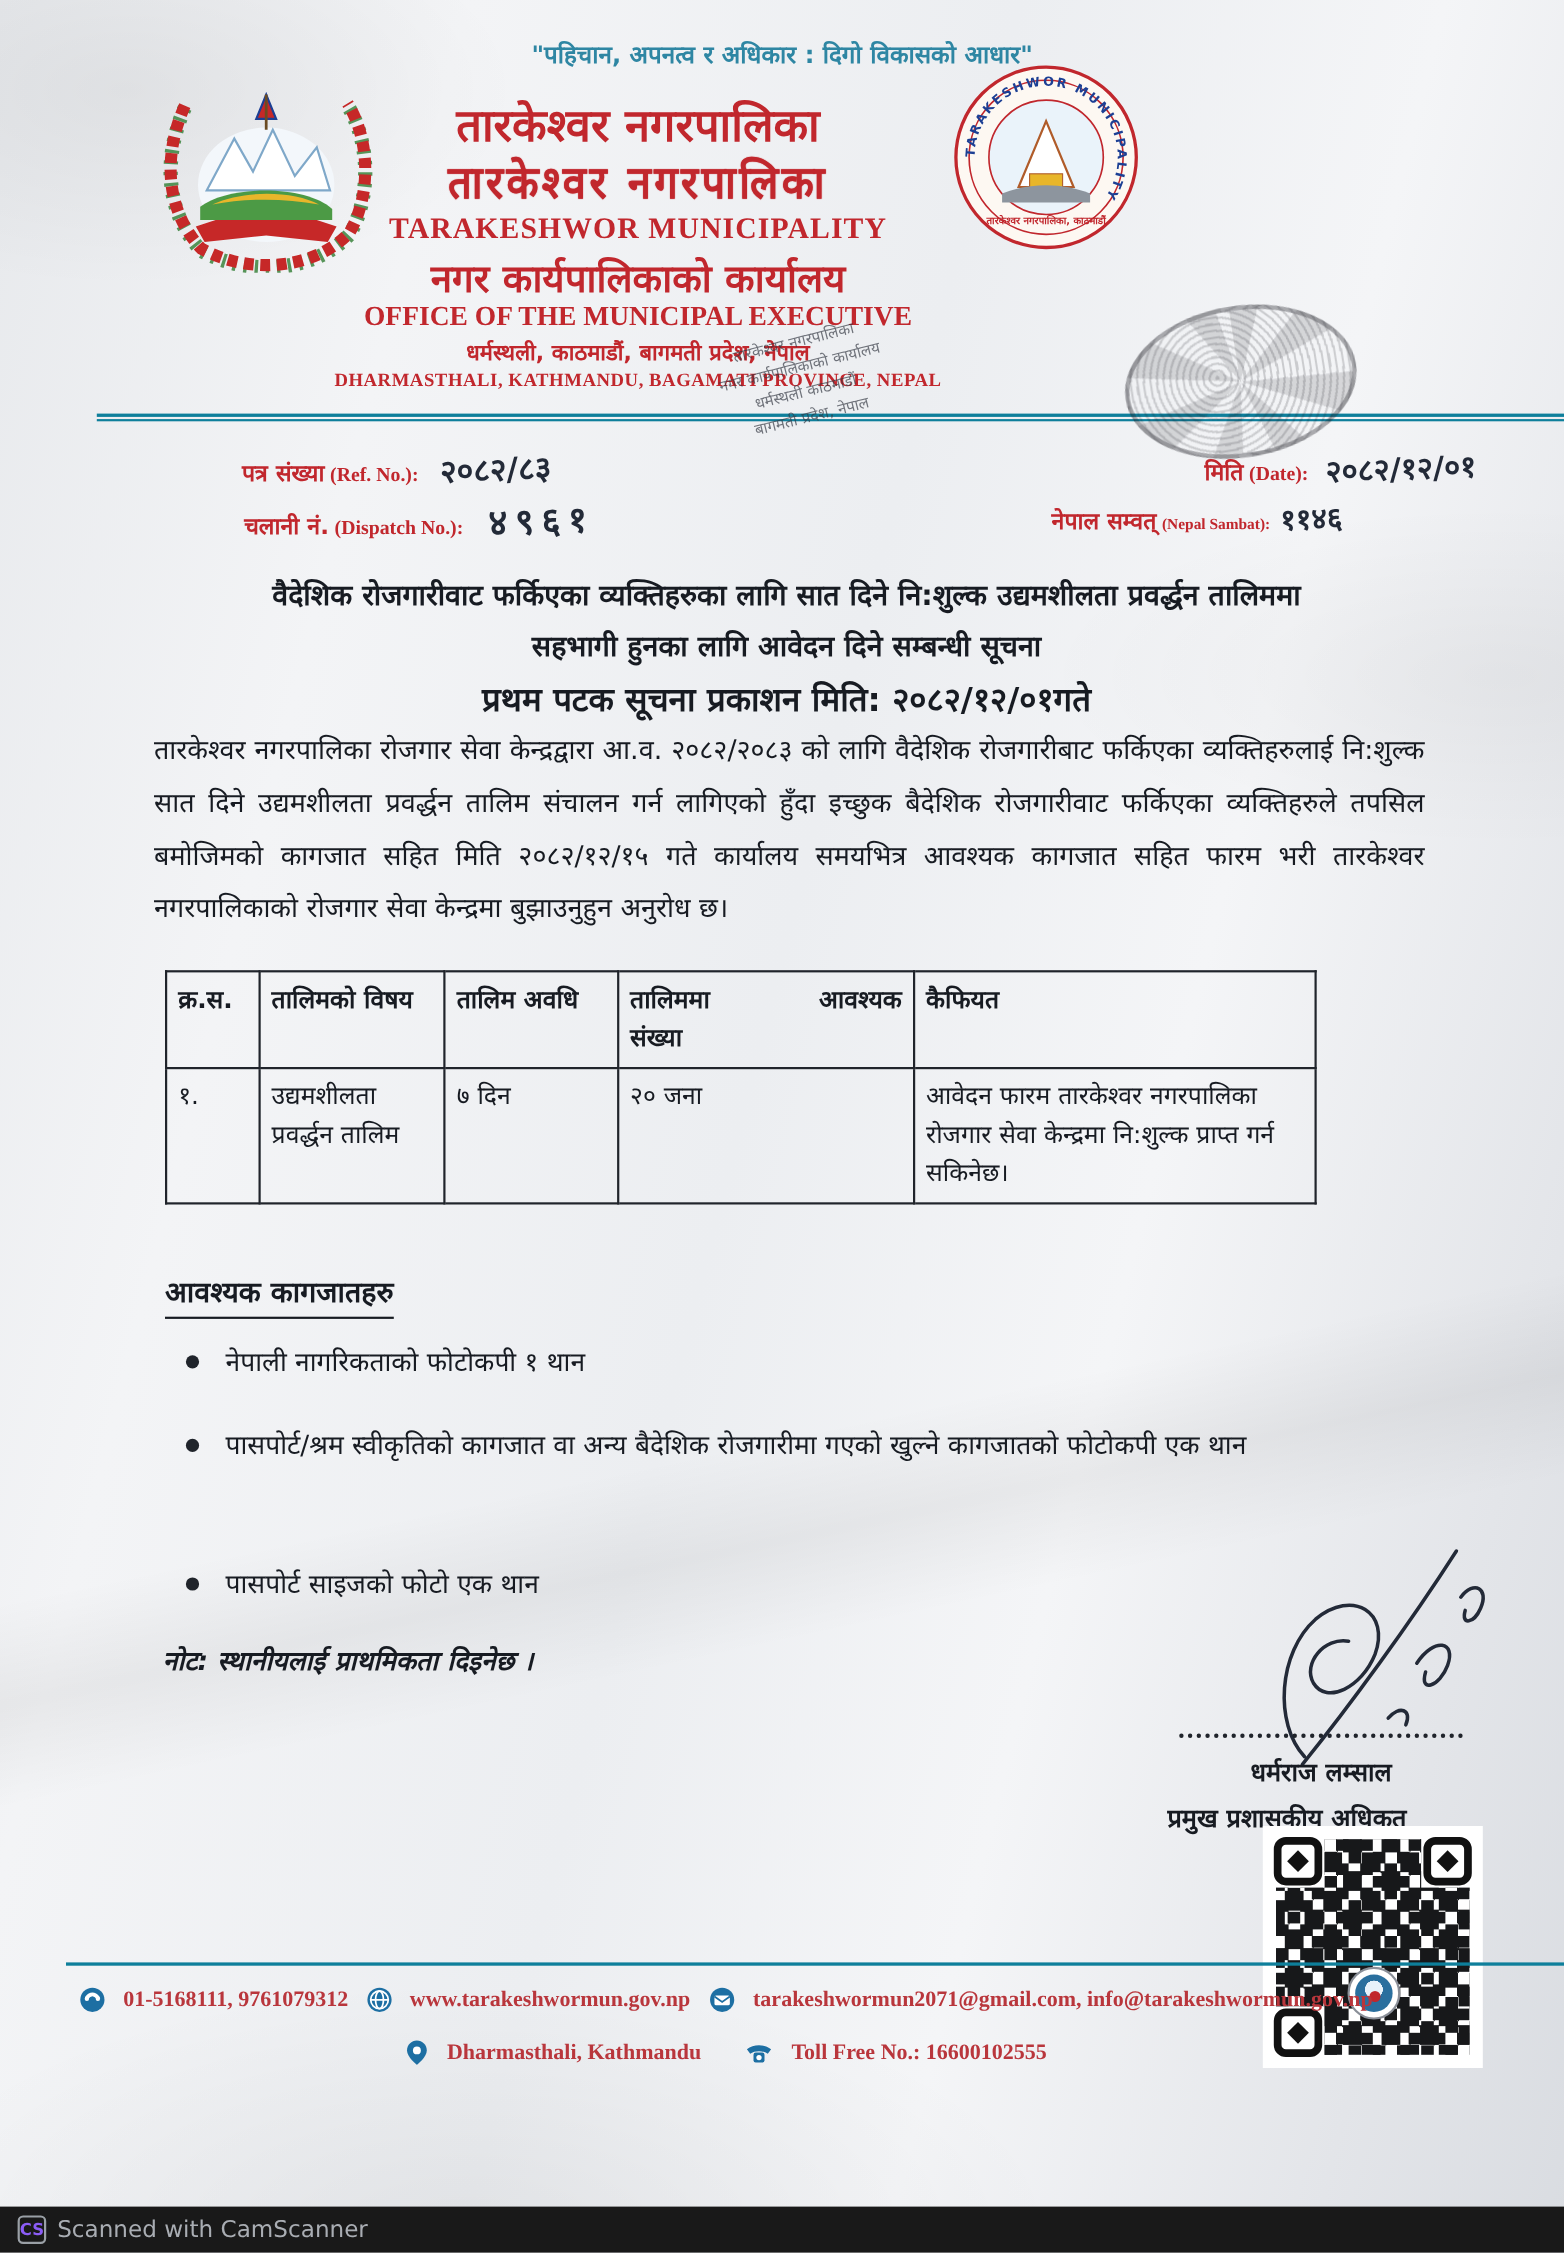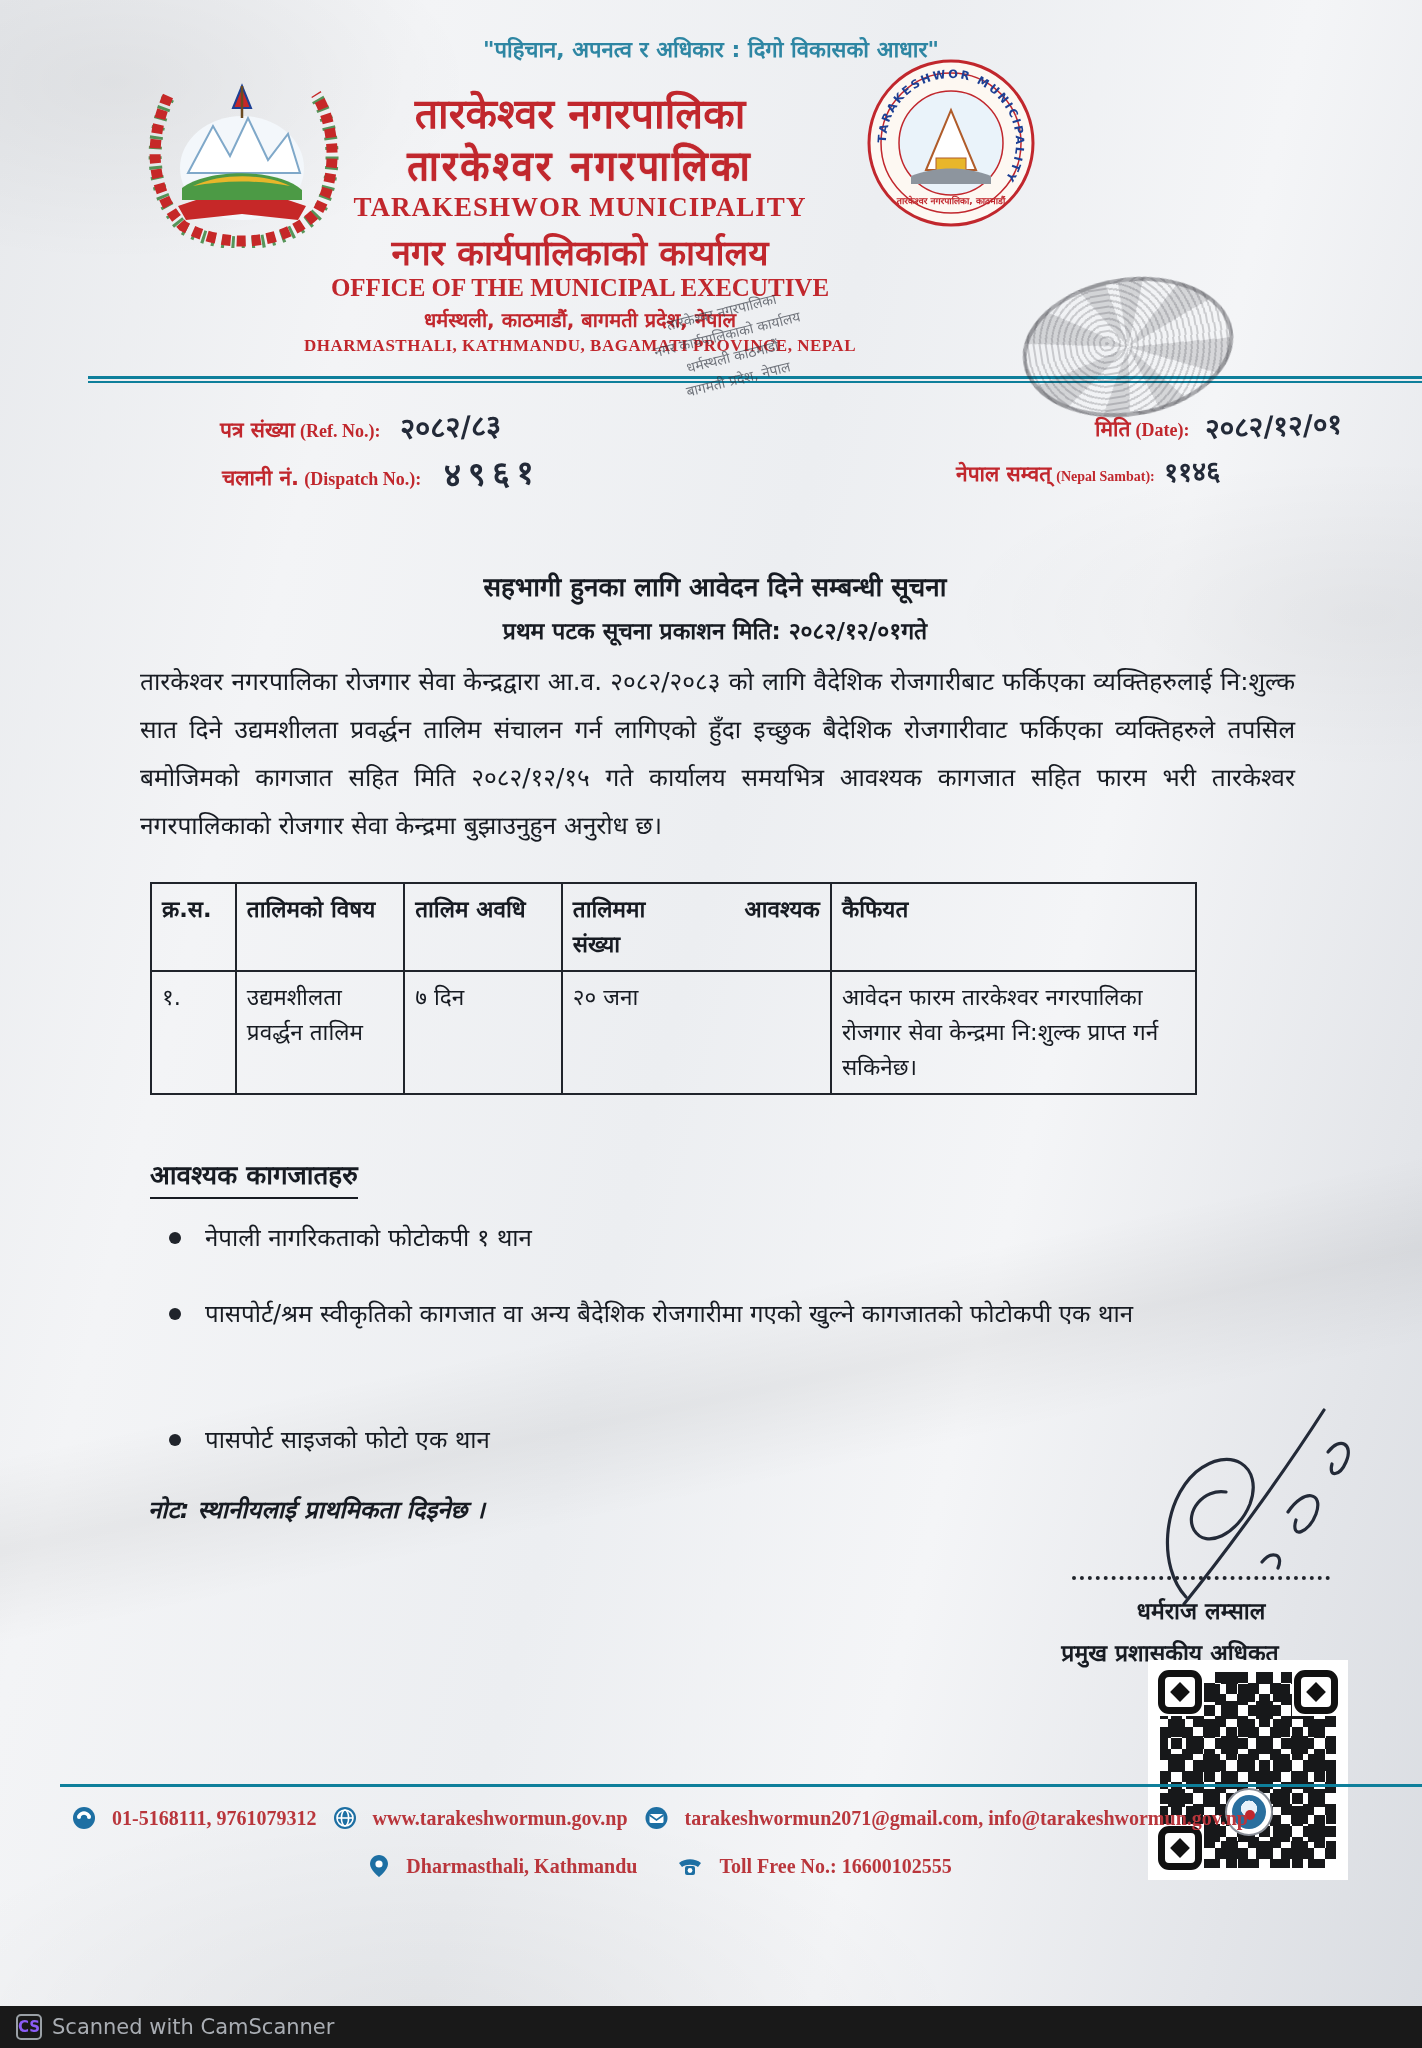--- a/index.html
+++ b/index.html
@@ -44,21 +44,21 @@
   .stamp-dark { top:278px; left:1022px; width:212px; height:138px; border-radius:50%;
                 border:4px solid rgba(35,35,42,.42); transform:rotate(-9deg);
                 background:repeating-radial-gradient(circle at 40% 45%, rgba(25,25,32,.22) 0 2px, transparent 2px 6px),
                            repeating-conic-gradient(rgba(25,25,32,.16) 0 6%, transparent 6% 13%);
                 filter:blur(.4px); opacity:.85; }
 
   
   .ink { color:#171b22; }
   .t1 { top:522px; left:120px; width:1190px; font-size:26px; font-weight:bold; }
   .t2 { top:568px; left:120px; width:1190px; font-size:26px; font-weight:bold; }
-  .t3 { top:614px; left:120px; width:1190px; font-size:23px; font-weight:bold; }
+  .t3 { top:614px; left:120px; width:1190px; font-size:30px; font-weight:bold; }
   .body-par { top:658px; left:140px; width:1155px; font-size:24.5px; line-height:48px; text-align:justify; }
 
   
   table.doc { position:absolute; top:882px; left:150px; width:1047px; border-collapse:collapse; color:#171b22; }
   table.doc th, table.doc td { border:2.5px solid #20242b; vertical-align:top; padding:8px 10px;
         font-size:22.5px; line-height:35px; text-align:left; font-weight:bold; }
   table.doc td { font-weight:normal; }
   col.c1{width:58px;} col.c2{width:142px;} col.c3{width:133px;} col.c4{width:227px;} col.c5{width:308px;}
   .th-just { display:flex; justify-content:space-between; }
 
@@ -169,20 +169,21 @@
     <span class="label-red np">मिति</span>
     <span class="label-red en-serif" style="font-size:18px">(Date):</span>
     <span class="hand np" style="font-size:28px;margin-left:10px">२०८२/१२/०१</span>
   </div>
   <div class="abs meta-samb">
     <span class="label-red np">नेपाल सम्वत्</span>
     <span class="label-red en-serif" style="font-size:14px">(Nepal Sambat):</span>
     <span class="hand np" style="font-size:27px;margin-left:4px">११४६</span>
   </div>
 
+  <div class="abs t1 np ink center">वैदेशिक रोजगारीवाट फर्किएका व्यक्तिहरुका लागि सात दिने नि:शुल्क उद्यमशीलता प्रवर्द्धन तालिममा</div>
   <div class="abs t2 np ink center">सहभागी हुनका लागि  आवेदन दिने सम्बन्धी सूचना</div>
   <div class="abs t3 np ink center">प्रथम पटक सूचना प्रकाशन मिति: २०८२/१२/०१गते</div>
   <div class="abs body-par np ink">तारकेश्वर नगरपालिका रोजगार सेवा केन्द्रद्वारा आ.व. २०८२/२०८३ को लागि वैदेशिक रोजगारीबाट फर्किएका व्यक्तिहरुलाई नि:शुल्क सात दिने उद्यमशीलता प्रवर्द्धन तालिम संचालन गर्न लागिएको हुँदा इच्छुक बैदेशिक रोजगारीवाट फर्किएका व्यक्तिहरुले तपसिल बमोजिमको कागजात सहित मिति २०८२/१२/१५ गते कार्यालय समयभित्र आवश्यक कागजात सहित फारम भरी तारकेश्वर नगरपालिकाको रोजगार सेवा केन्द्रमा  बुझाउनुहुन अनुरोध छ।</div>
 
   <table class="doc np">
     <colgroup>
         <col class="c1">
         <col class="c2">
         <col class="c3">
         <col class="c4">

